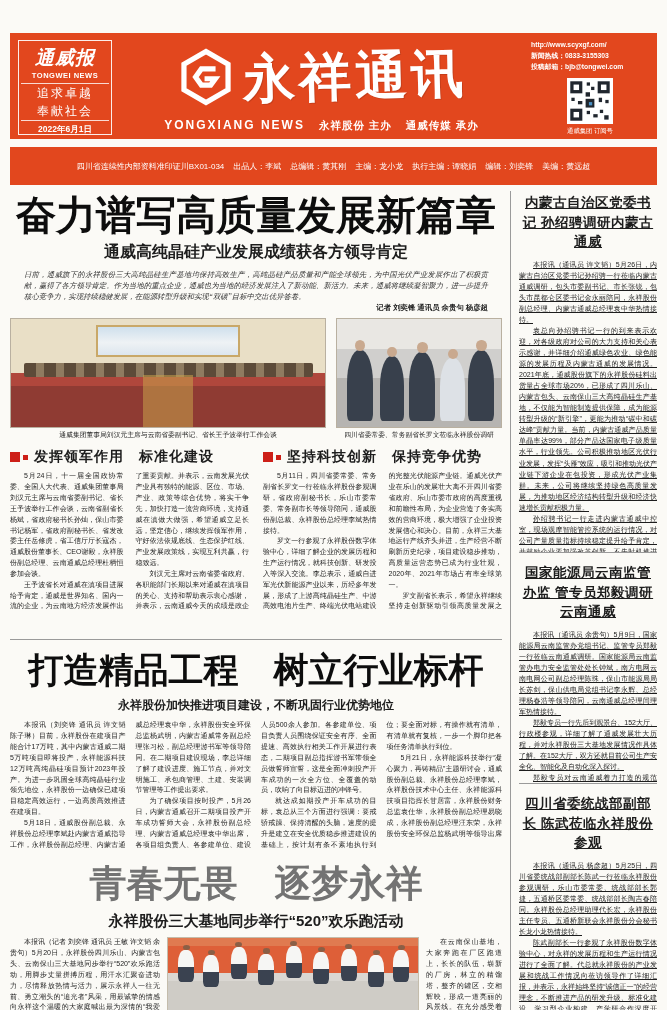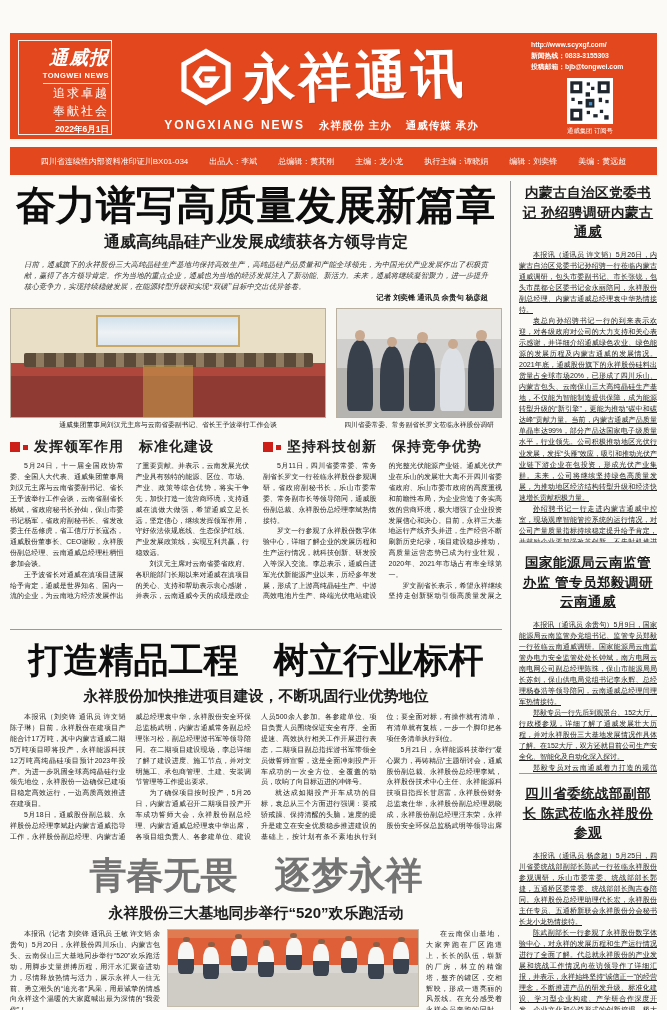--- a/index.html
+++ b/index.html
@@ -2,39 +2,39 @@
 <html><head>
 <meta charset="utf-8">
 <style>
   * { margin:0; padding:0; box-sizing:border-box; }
   html,body { width:667px; }
   body { height:1010px; background:#fbfaf6; font-family:"Liberation Sans", sans-serif; color:#1d1d1d; overflow:hidden; }
   .page { width:667px; height:1010px; padding:33px 10px 6px; overflow:hidden; }
 
   
   .masthead { position:relative; height:106px; background:#e2471e; color:#fff; display:flex; align-items:stretch; padding:7px 8px 4px; }
-  .brandbox { width:94px; border:1px solid rgba(255,255,255,.9); text-align:center; padding:4px 2px 2px; display:flex; flex-direction:column; justify-content:space-between;align-items:flex-end; }
+  .brandbox { width:94px; border:1px solid rgba(255,255,255,.9); text-align:center; padding:4px 2px 2px; display:flex; flex-direction:column; justify-content:space-between; }
   .brand-cn { font-family:"Liberation Serif", serif; font-style:italic; font-weight:bold; font-size:19px; letter-spacing:1px; }
   .brand-en { font-size:7.5px; font-weight:bold; letter-spacing:.5px; border-bottom:1px solid rgba(255,255,255,.8); padding-bottom:3px; }
   .brand-slogan { font-size:12px; font-weight:normal; line-height:1.5; letter-spacing:2px; }
   .brand-date { font-size:8.5px; font-weight:bold; border-top:1px solid rgba(255,255,255,.8); padding-top:3px; }
   .mast-center { flex:1; position:relative; display:flex; flex-direction:column; align-items:center; }
   .titlerow { display:flex; align-items:center; gap:8px; margin-top:2px; }
   .logo { width:58px; height:58px; flex:0 0 auto; }
   .mast-title { font-size:52px; font-weight:900; letter-spacing:4px; transform:rotate(-1.5deg); font-family:"Liberation Serif", serif; text-shadow:1px 1px 0 rgba(0,0,0,.12); white-space:nowrap; }
   .mast-subrow { margin-top:6px; font-size:10.5px; font-weight:bold; letter-spacing:1px; display:flex; gap:14px; align-items:baseline; }
   .mast-subrow .en { font-size:12px; letter-spacing:2px; }
   .mast-right { width:118px; display:flex; flex-direction:column; align-items:center; font-size:6.8px; line-height:1.6; }
   .mast-right .line { align-self:flex-start; white-space:nowrap; font-weight:bold; }
   .qr { width:46px; height:46px; background:#fff; margin-top:5px; position:relative; }
   .qr svg { width:100%; height:100%; display:block; }
   .qr-cap { font-size:6.3px; margin-top:2px; }
 
   
-  .infobar { margin-top:8px; height:28px; background:#e2471e; color:#fff; display:flex; align-items:center; justify-content:center; gap:21px; font-size:8px; white-space:nowrap; overflow:hidden; }
+  .infobar { margin-top:8px; height:38px; background:#e2471e; color:#fff; display:flex; align-items:center; justify-content:center; gap:9px; font-size:8px; white-space:nowrap; overflow:hidden; }
 
   
   .content { display:flex; margin-top:6px; height:833px; }
   .main { flex:1; min-width:0; }
   .sidebar { width:147px; margin-left:8px; padding-left:8px; border-left:1px solid #9a9a9a; }
 
   
   .h1 { font-size:40px; font-weight:900; text-align:center; line-height:1.2; color:#0d0d0d; letter-spacing:0; white-space:nowrap; }
   .h1sub { font-size:16px; font-weight:bold; text-align:center; margin-top:3px; }
   .lede { margin:6px 14px 0; font-family:"Liberation Serif", serif; font-style:italic; font-size:7.4px; line-height:1.5; text-align:justify; color:#333; }
@@ -64,21 +64,21 @@
   .sq { width:10px; height:10px; background:#cd1f18; display:inline-block; }
   .sq2 { width:5px; height:5px; background:#cd1f18; display:inline-block; margin-left:-3px; }
   .subhead h3 { font-size:14px; font-weight:900; letter-spacing:1px; white-space:nowrap; }
   .body { font-size:7px; line-height:1.55; text-align:justify; color:#222; }
   .body p { text-indent:2em; margin:0; }
   .cols2 { column-count:2; column-gap:12px; height:142px; overflow:hidden; margin-top:5px; }
 
   
   .sec2 { margin-top:26px; border-top:1px solid #9a9a9a; padding-top:7px; }
   .h2big { font-size:35px; font-weight:900; text-align:center; white-space:nowrap; color:#0d0d0d; }
-  .h2sub { font-size:15px; font-weight:bold; text-align:center; margin-top:3px; }
+  .h2sub { font-size:12px; font-weight:bold; text-align:center; margin-top:3px; }
   .cols4 { column-count:4; column-gap:10px; height:131px; overflow:hidden; margin-top:6px; }
 
   
   .sec3 { margin-top:8px; }
   .h3big { font-size:37px; font-weight:900; text-align:center; white-space:nowrap; color:#737373; }
   .h3sub { font-size:15px; font-weight:bold; text-align:center; margin-top:3px; }
   .sec3row { display:flex; gap:7px; margin-top:6px; height:208px; overflow:hidden; }
   .s3left { width:150px; overflow:hidden; }
   .s3mid { width:252px; display:flex; flex-direction:column; }
   .s3right { flex:1; overflow:hidden; }

